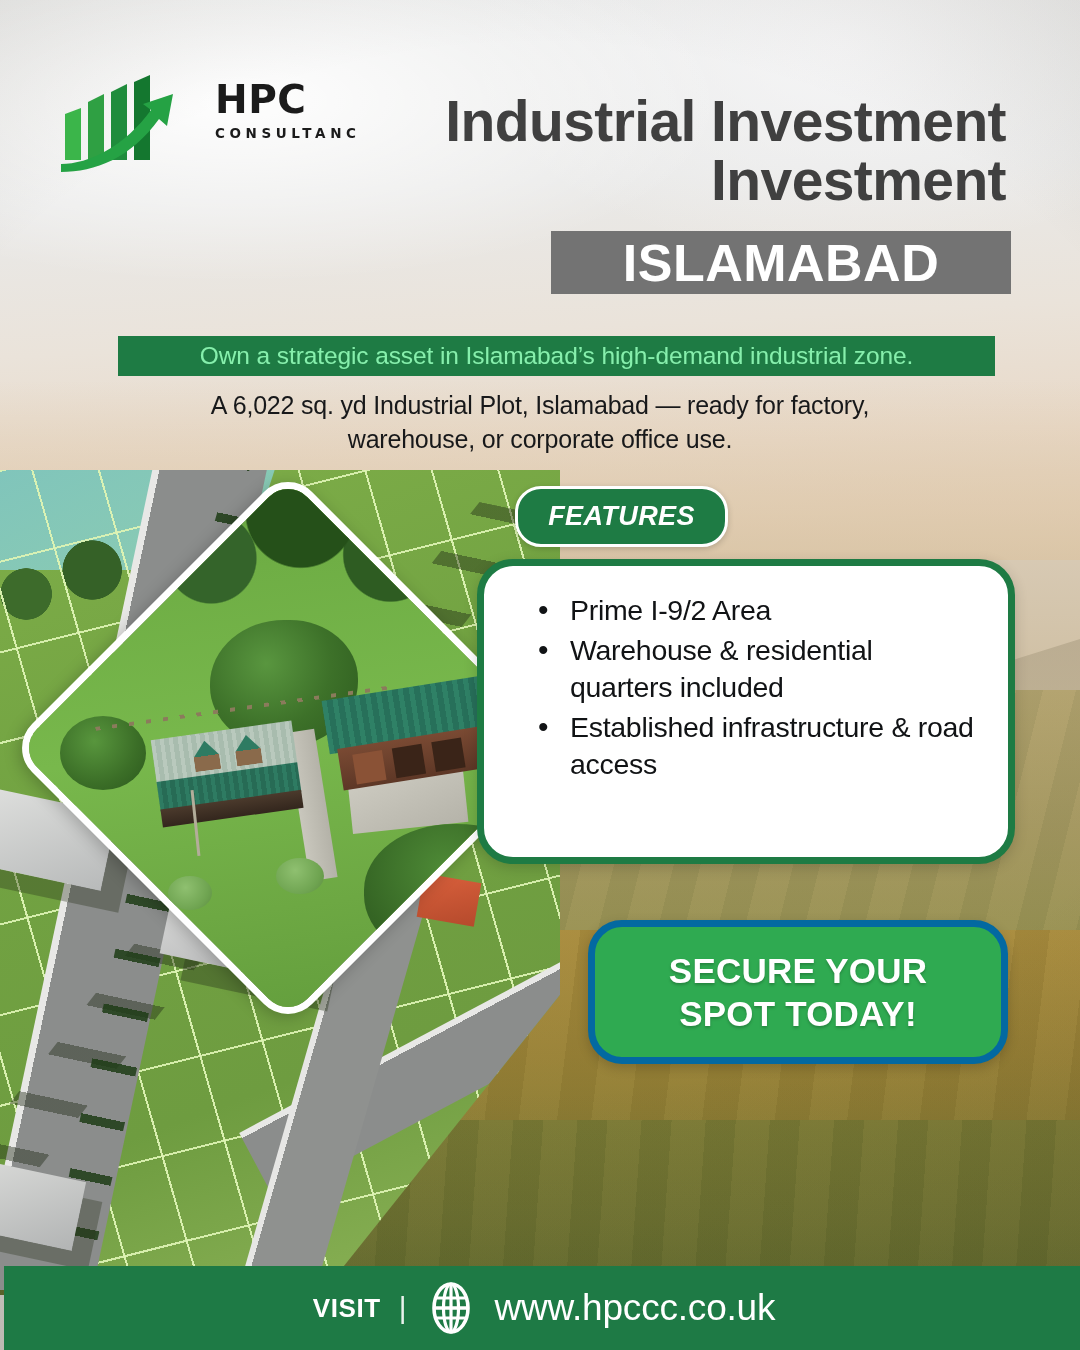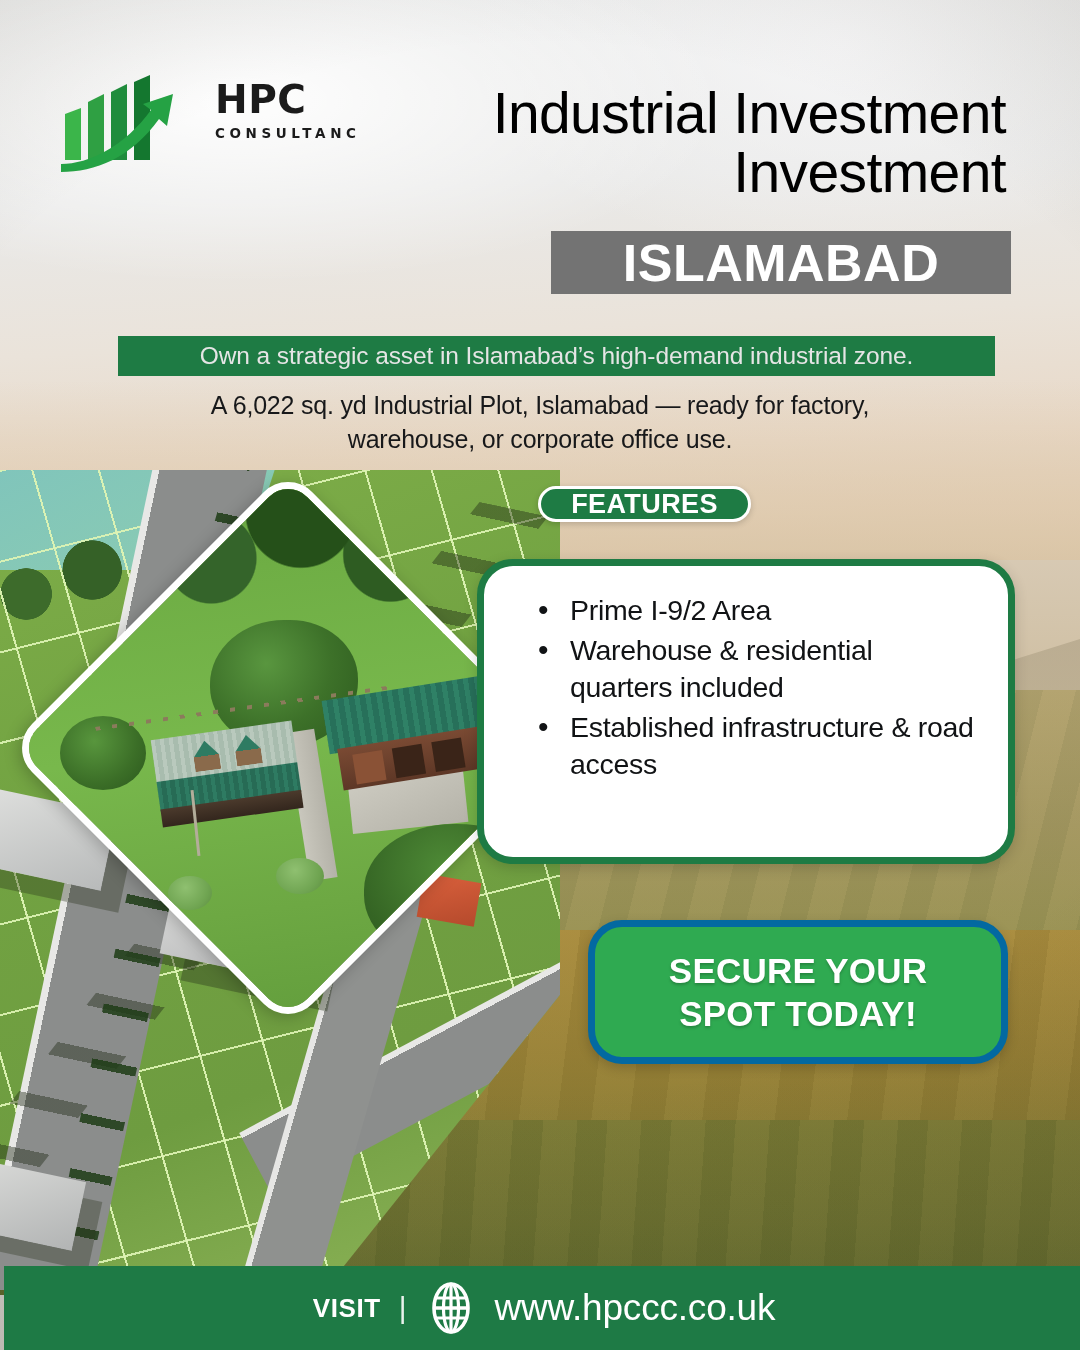--- a/index.html
+++ b/index.html
@@ -267,62 +267,63 @@
     font-size:39px; font-weight:bold; color:#1b1b1b;
     letter-spacing:.5px; line-height:1; font-family:"DejaVu Sans", sans-serif;
   }
   .logo-sub {
     font-size:13.5px; font-weight:bold; color:#1b1b1b;
     letter-spacing:4.6px; margin-top:6px; font-family:"DejaVu Sans", sans-serif;
   }
 
   
   .headline {
-    position:absolute; right:74px; top:84px; width:710px;
+    position:absolute; right:74px; top:92px; width:710px;
     text-align:right;
-    font-size:57px; font-weight:normal; line-height:1.03;
-    color:#000000; letter-spacing:-.6px;
+    font-size:57px; font-weight:bold; line-height:1.03;
+    color:#404040; letter-spacing:-.6px;
   }
   .headline .l2 { display:block; }
 
   .city-banner {
     position:absolute; left:551px; top:231px; width:460px; height:63px;
     background:#737373;
     display:flex; align-items:center; justify-content:center;
   }
   .city-banner span {
     color:#ffffff; font-size:52px; font-weight:bold; letter-spacing:.5px;
     line-height:1;
   }
 
   
   .sub-bar {
     position:absolute; left:118px; top:336px; width:877px; height:40px;
     background:#1e7b44;
     display:flex; align-items:center; justify-content:center;
   }
   .sub-bar span {
-    color:#e5e5e5; font-size:24.5px; line-height:1; letter-spacing:-.1px;
+    color:#86efac; font-size:24.5px; line-height:1; letter-spacing:-.1px;
   }
 
   .desc {
     position:absolute; left:150px; top:388px; width:780px;
     text-align:center; color:#17181a;
     font-size:25px; line-height:1.36; letter-spacing:-.2px;
   }
 
   
   .features-badge {
-    position:absolute; left:538px; top:486px;
-    width:213px; height:36px;
+    position:absolute; left:515px; top:486px;
+    width:213px; height:61px;
     background:#1e7b44;
     border:3px solid #ffffff;
     border-radius:26px;
     display:flex; align-items:center; justify-content:center;
     box-shadow:0 2px 6px rgba(0,0,0,.18);
+    font-style:italic;
   }
   .features-badge span {
     color:#ffffff; font-size:27px; font-weight:bold; letter-spacing:.4px;
   }
 
   .features-card {
     position:absolute; left:477px; top:559px;
     width:538px; height:305px;
     background:#ffffff;
     border:7px solid #1e7b44;

